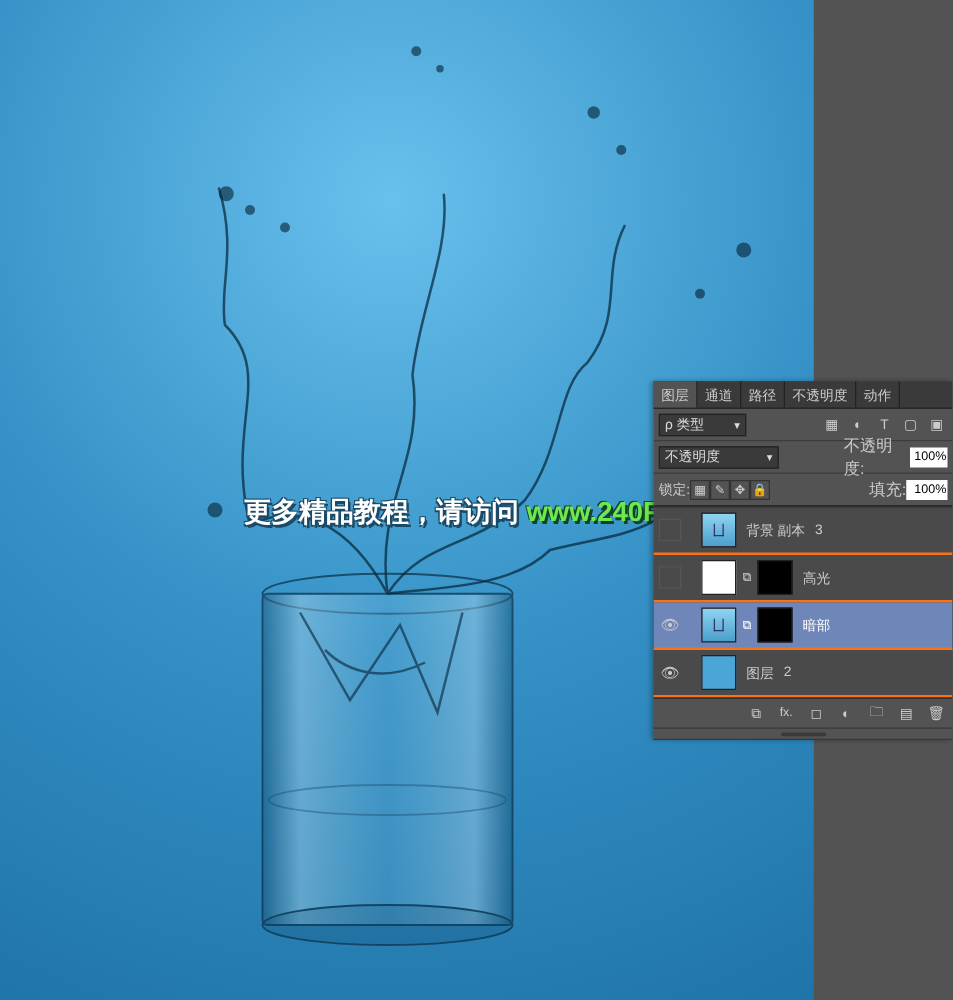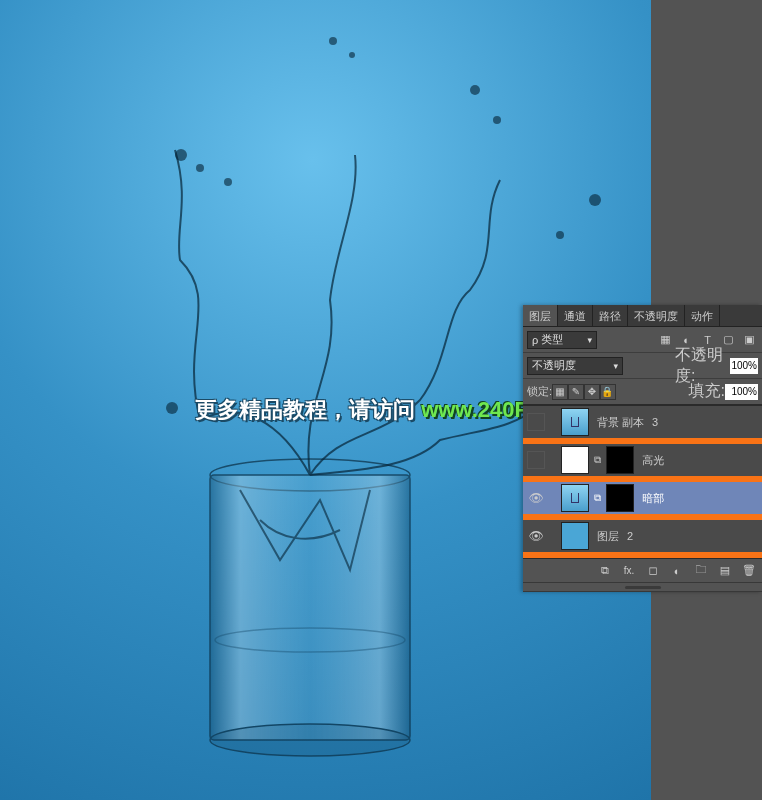--- a/index.html
+++ b/index.html
@@ -9,26 +9,26 @@
 .wm-link { color:#6fe84f; text-shadow:2px 2px 0 #114422,-1px -1px 0 #114422; }
 .glass-svg { position:absolute; left:0; top:0; }
 .panel { position:absolute; right:0; top:305px; width:239px; background:#535353; box-shadow:-2px 0 4px rgba(0,0,0,.3); font-size:11px; color:#ccc; }
 .tabs { display:flex; background:#3a3a3a; border-bottom:1px solid #222; height:22px; align-items:stretch; }
 .tab { padding:4px 6px 0; border-right:1px solid #222; font-size:11px; cursor:pointer; }
 .tab.active { background:#535353; }
 .row { display:flex; align-items:center; height:26px; padding:0 4px; border-bottom:1px solid #3d3d3d; gap:4px; }
 .dropdown { background:#3a3a3a; border:1px solid #222; height:18px; display:flex; align-items:center; padding:0 4px; flex:1; color:#ddd; position:relative; font-size:11px; }
 .dropdown::after { content:"▾"; position:absolute; right:4px; font-size:9px; }
 .iconbtn { width:17px; height:17px; display:flex; align-items:center; justify-content:center; color:#ccc; font-size:11px; cursor:pointer; }
-.opacity-label { font-size:16px; color:#ccc;margin-left:44px; }
+.opacity-label { font-size:13px; color:#ccc;margin-left:44px; }
 .numfield { width:33px; height:16px; background:#fff; color:#000; font-size:10px; display:flex; align-items:center; justify-content:flex-end; padding:0 1px; }
 .lock-row { display:flex; align-items:center; height:26px; padding:0 4px; border-bottom:1px solid #2a2a2a; gap:0; font-size:11px; }
 .lockicon { width:16px; height:16px; display:flex; align-items:center; justify-content:center; font-size:10px; border:1px solid #333; cursor:pointer; }
 .layers { background:#4a4a4a; border-top:1px solid #2a2a2a; }
-.layer { display:flex; align-items:center; height:38px; border-bottom:6px solid #f97316; padding:0 4px; gap:4px; }
+.layer { display:flex; align-items:center; height:38px; border-bottom:2px solid #f97316; padding:0 4px; gap:4px; }
 .layer.selected { background:#6f86b8; color:#fff; }
 .visibility { width:18px; height:18px; display:flex; align-items:center; justify-content:center; font-size:12px; color:#ccc; cursor:pointer; }
 .vis-empty { width:18px; height:18px; border:1px solid #555; cursor:pointer; }
 .thumb { width:28px; height:28px; border:1px solid #222; background:#5eb1dc; display:flex; align-items:center; justify-content:center; font-size:7px; overflow:hidden; }
 .thumb.water { background:linear-gradient(#8fd4f2 0%,#4a9fcc 100%); }
 .thumb.white { background:#fff; }
 .thumb.mask-dark { background:#000; }
 .thumb.blue-solid { background:#4aa6d6; }
 .mini-glass { width:8px; height:10px; border:1px solid #336; border-top:none; margin:0 auto; }
 .lname { font-size:11px; padding-left:4px; color:inherit; }

